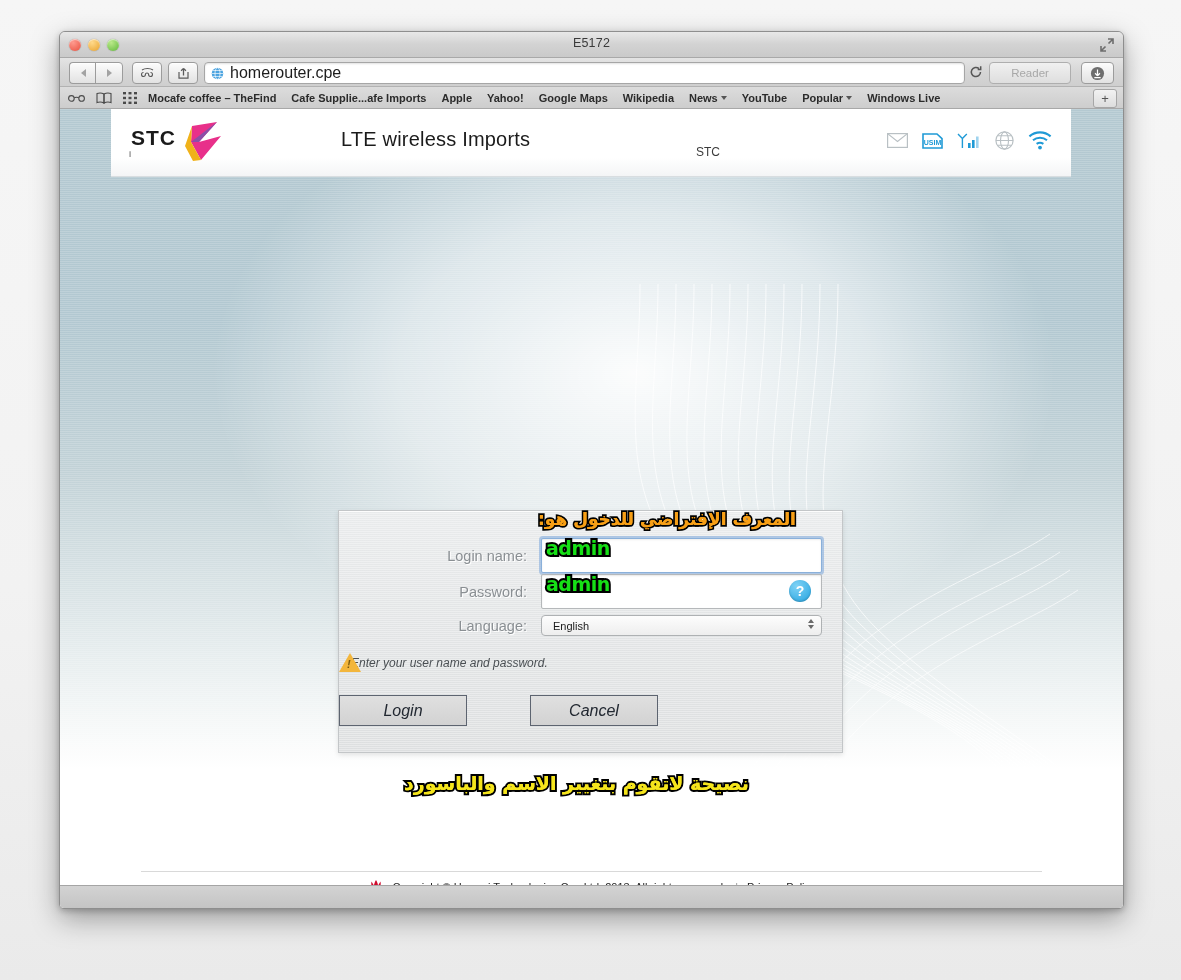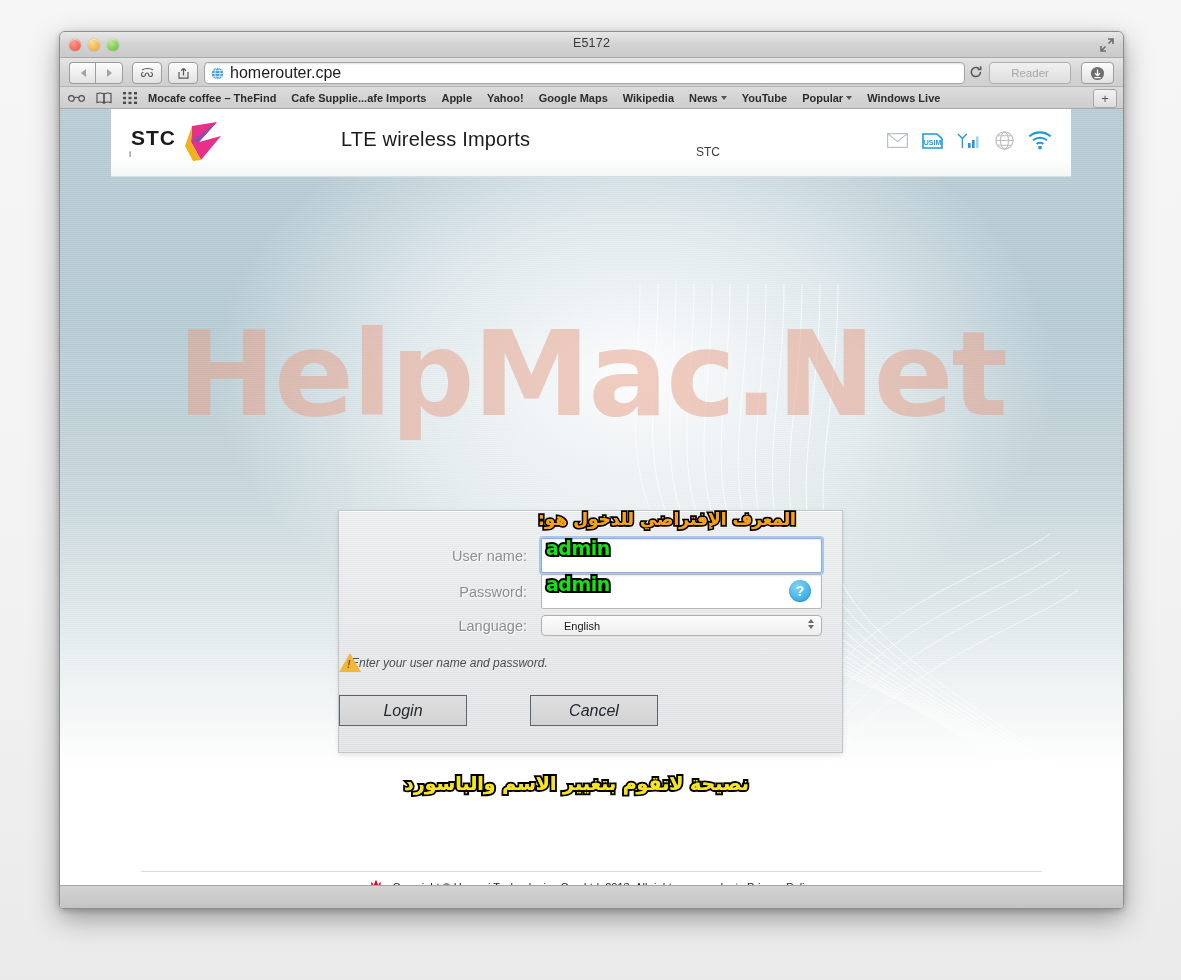--- a/index.html
+++ b/index.html
@@ -179,21 +179,21 @@
   #input-username{border:1px solid #8ab0da;box-shadow:0 0 0 2px rgba(122,166,219,.55),inset 0 1px 2px rgba(0,0,0,.08);}
   .annot-wrap{position:absolute;left:4px;top:-2px;}
   .annot-back{position:absolute;left:0;top:0;color:#000;-webkit-text-stroke:4px #000;
               font-family:"DejaVu Sans","Liberation Sans",sans-serif;font-size:19px;font-weight:700;letter-spacing:-.5px;}
   .annot-front{position:relative;color:#16e016;
               font-family:"DejaVu Sans","Liberation Sans",sans-serif;font-size:19px;font-weight:700;letter-spacing:-.5px;}
   #select-language{
     width:281px;height:21px;box-sizing:border-box;
     background:linear-gradient(180deg,#fdfdfd,#eeeeee);
     border:1px solid #aeb1b3;border-radius:4px;
-    display:flex;align-items:center;padding:0 22px;
+    display:flex;align-items:center;padding:0 11px;
     font-size:11px;color:#1a1a1a;position:relative;
   }
   #lang-stepper{position:absolute;right:7px;top:3px;display:flex;flex-direction:column;gap:2px;align-items:center;}
   .stp{width:0;height:0;border-left:3.5px solid transparent;border-right:3.5px solid transparent;}
   .stp.up{border-bottom:4px solid #6a6a6a;}
   .stp.dn{border-top:4px solid #6a6a6a;}
   #help-icon{
     position:absolute;left:450px;top:69px;width:22px;height:22px;border-radius:50%;
     background:radial-gradient(circle at 35% 28%,#7fd2f5,#23a3e0);
     box-shadow:inset 0 -1px 2px rgba(0,0,0,.2);
@@ -393,21 +393,20 @@
           <path d="M218 0C218 164 166 254 256 344s206 132 276 232"></path>
         </g>
         <g fill="none" stroke="#ffffff" stroke-width="1" opacity=".75">
           <path d="M430 250c-60 40-150 60-230 150s-110 150-110 160"></path>
           <path d="M440 268c-60 40-152 62-232 152s-112 152-112 162"></path>
           <path d="M450 286c-60 40-154 64-234 154s-114 154-114 164"></path>
           <path d="M458 306c-60 40-156 66-236 156s-116 156-116 166"></path>
         </g>
       </svg>
 
-      <div id="watermark">HelpMac.Net</div>
 
       <div id="header">
         <svg id="stc-logo" viewBox="0 0 110 46">
           <text x="2" y="25" font-family="Liberation Sans, sans-serif" font-size="21" font-weight="700" letter-spacing="1" fill="#1a1a1a">STC</text>
           <text x="2" y="37" font-family="DejaVu Sans, sans-serif" font-size="7.5" fill="#333" direction="rtl">الاتصالات السعودية</text>
           <path d="M63 6 L88 2 L70 22 L92 16 L72 40 L62 22 Z" fill="#e8308a"></path>
           <path d="M63 6 L62 22 L72 40 L64 41 L56 26 Z" fill="#f0b21a"></path>
           <path d="M88 2 L70 22 L62 22 Z" fill="#8a4fa8"></path>
         </svg>
         <div id="product-title">LTE wireless Imports</div>
@@ -448,21 +447,21 @@
               <path d="M8.6 12.9a6 6 0 0 1 6.8 0" fill="none" stroke="#1f9ad6" stroke-width="2.1"></path>
               <circle cx="12" cy="16.6" r="1.9" fill="#1f9ad6"></circle>
             </svg>
           </span>
         </div>
       </div>
 
       <div id="login-box">
 
         <div class="form-row" id="row-user">
-          <div class="form-label">User name:</div>
+          <div class="form-label">Login name:</div>
           <div class="text-input" id="input-username">
             <span class="annot-wrap">
               <span class="annot-back">admin</span>
               <span class="annot-front">admin</span>
             </span>
           </div>
         </div>
 
         <div class="form-row" id="row-pass">
           <div class="form-label">Password:</div>

